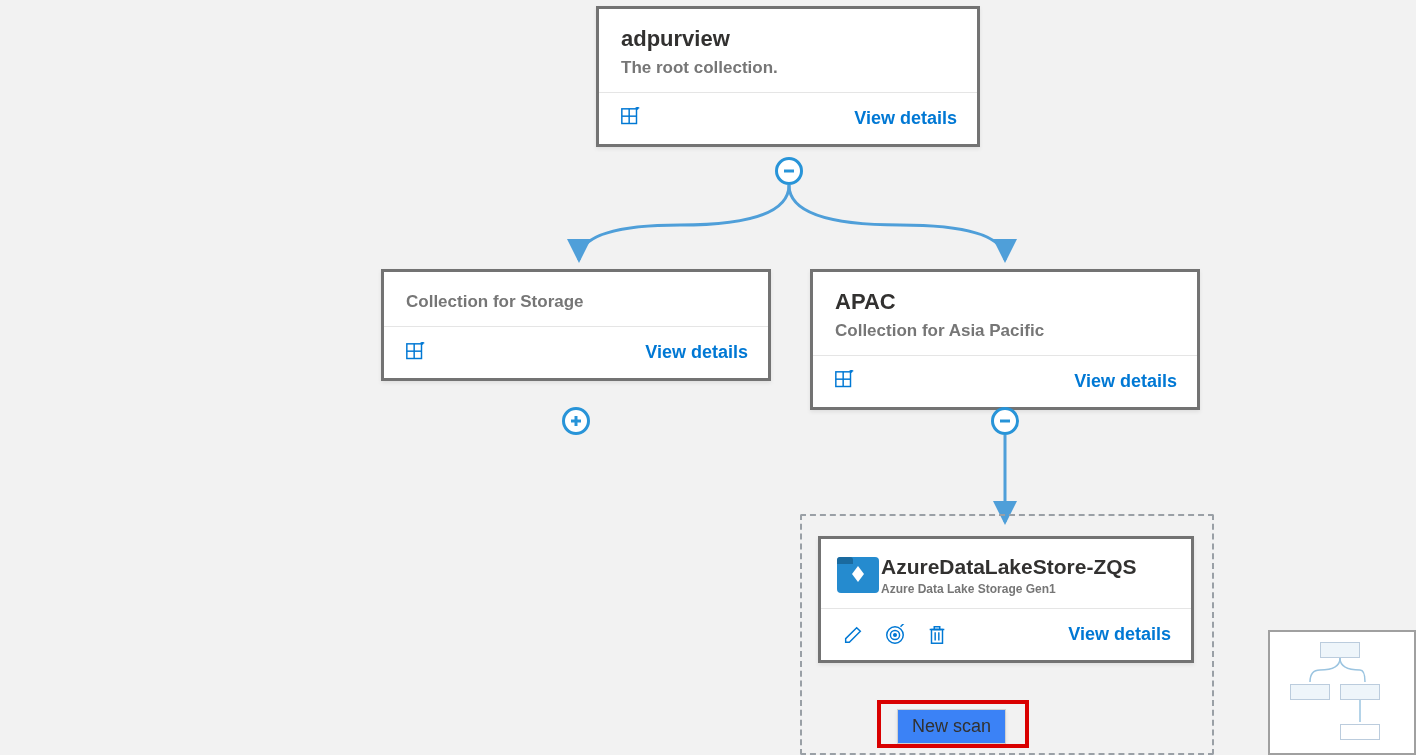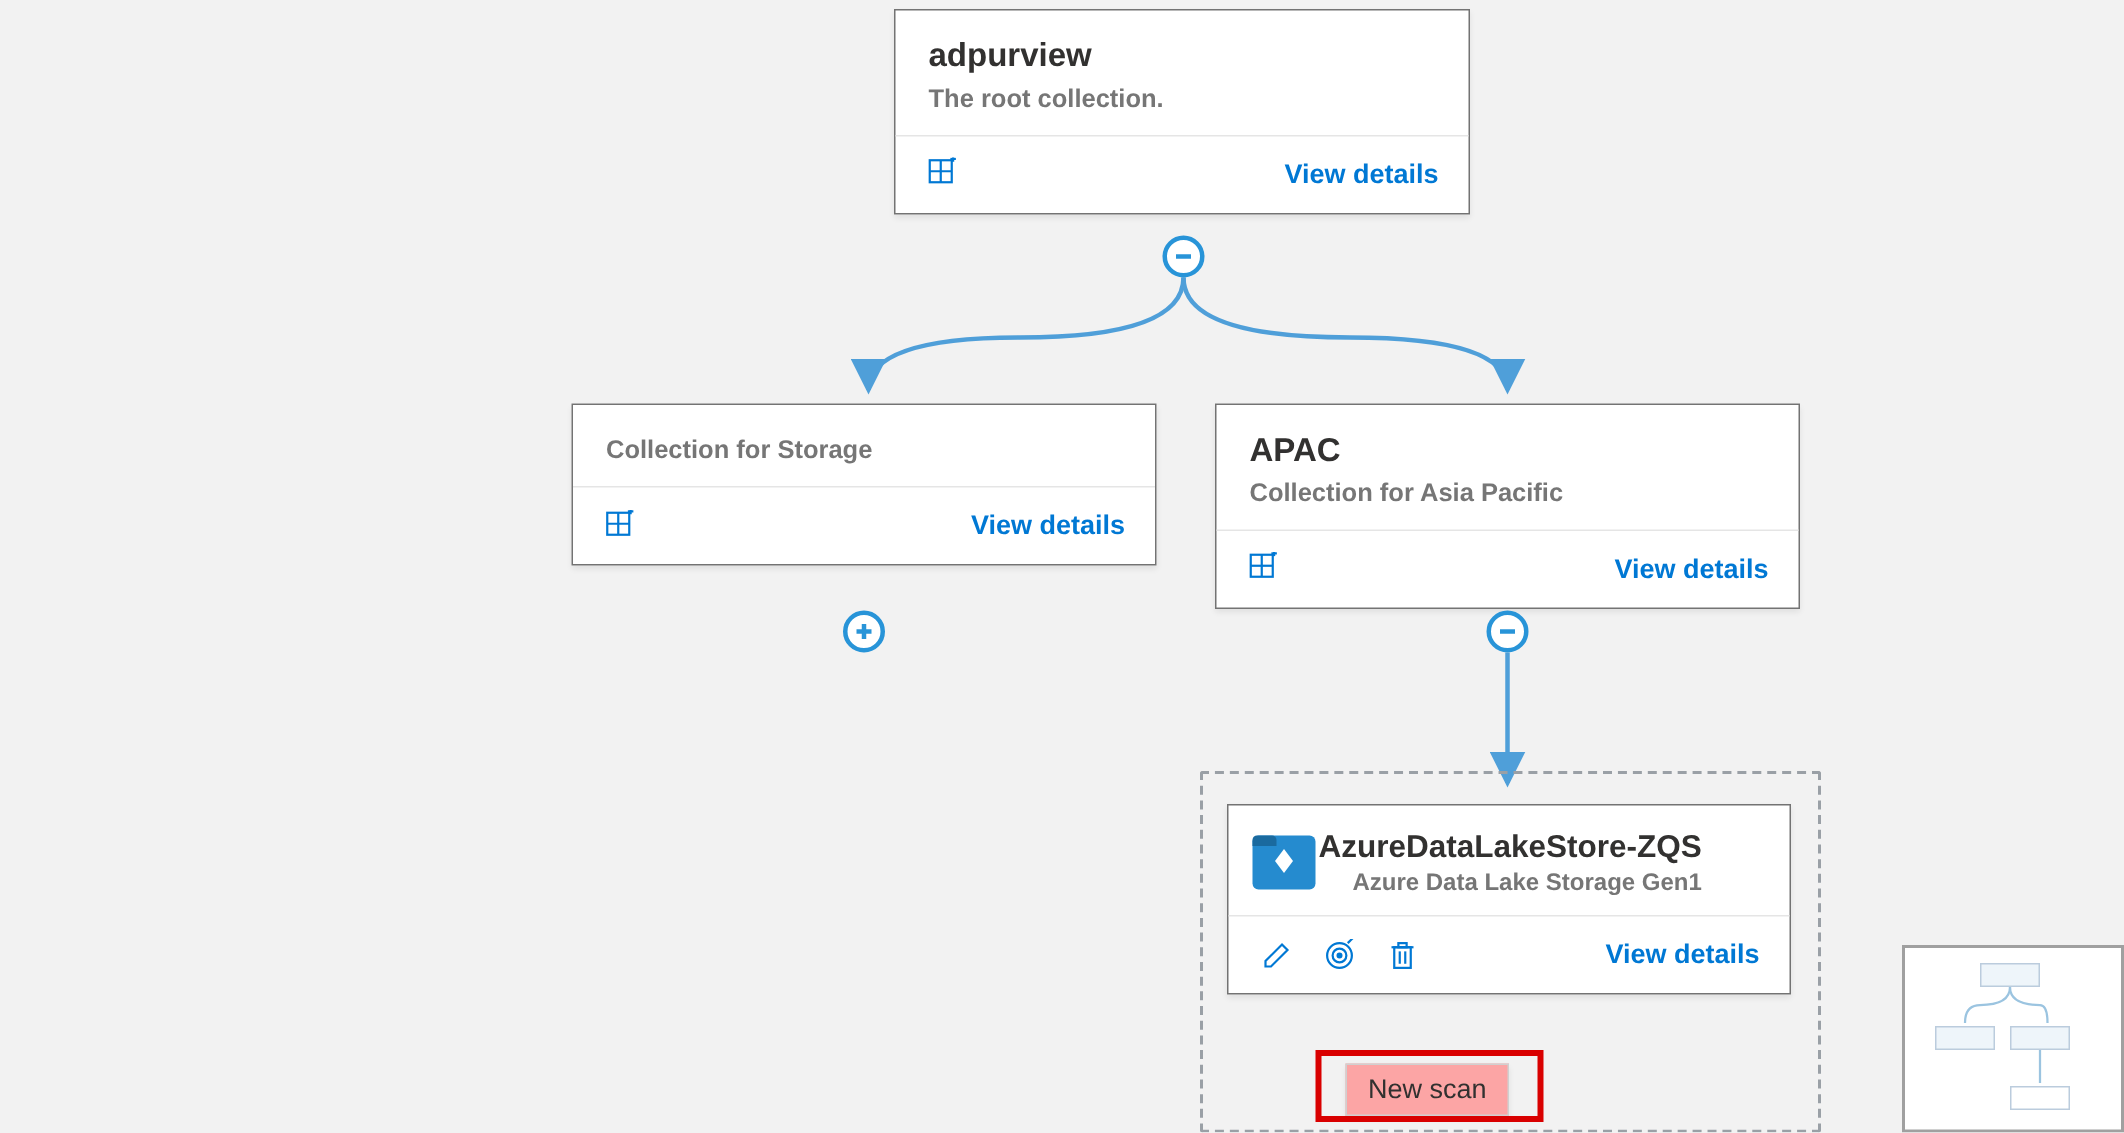--- a/index.html
+++ b/index.html
@@ -1,21 +1,21 @@
 <!DOCTYPE html>
 <html><head>
 <meta charset="utf-8">
 <style>
   * { box-sizing: border-box; margin: 0; padding: 0; }
   html, body { width: 1416px; height: 755px; font-family: 'Segoe UI', Tahoma, sans-serif; background: #f2f2f2; overflow: hidden; }
   .canvas { position: relative; width: 100%; height: 100%; }
   .card {
     position: absolute;
     background: #fff;
-    border: 1px solid #737373;
+    border: 3px solid #737373;
     box-shadow: 0 2px 4px rgba(0,0,0,0.08);
     width: 390px;
   }
   .card-header { padding: 16px 22px 14px 22px; }
   .card-title { font-size: 22px; font-weight: 600; color: #323130; line-height: 1.3; }
   .card-sub { font-size: 17px; color: #767676; margin-top: 4px; font-weight: bold; }
   .card-footer {
     border-top: 1px solid #e5e5e5;
     display: flex;
     align-items: center;
@@ -48,29 +48,29 @@
     flex-shrink: 0;
     display:flex; align-items:center; justify-content:center;
   }
   .da-icon::before {
     content: '';
     position: absolute; top: 0; left: 0;
     width: 16px; height: 7px; background: #1a6a9f;
     border-radius: 3px 3px 0 0;
   }
   .da-text .card-title { font-size: 21px; }
-  .da-text .card-sub { font-size: 16px; margin-top: 2px; text-align: right; }
+  .da-text .card-sub { font-size: 12px; margin-top: 2px; }
   .dashed-group {
     position: absolute;
     border: 2px dashed #9aa0a6;
     border-radius: 2px;
   }
   .tooltip-box {
     position: absolute;
-    background: #fca5a5;
+    background: #3b82f6;
     border: 1px solid #d0d0d0;
     padding: 6px 14px;
     font-size: 18px;
     color: #323130;
     box-shadow: 0 2px 4px rgba(0,0,0,0.08);
   }
   .red-box {
     position: absolute;
     border: 4px solid #d90000;
     background: transparent;

